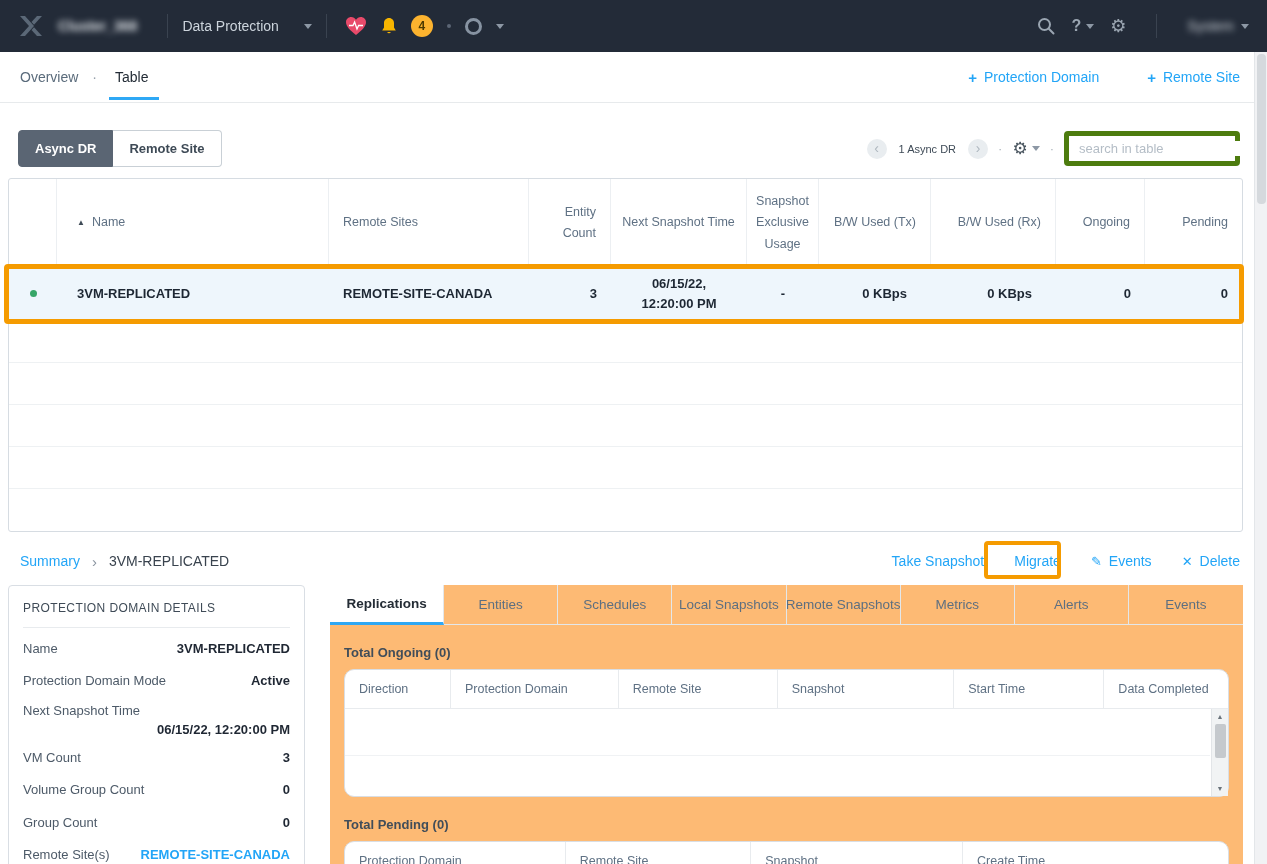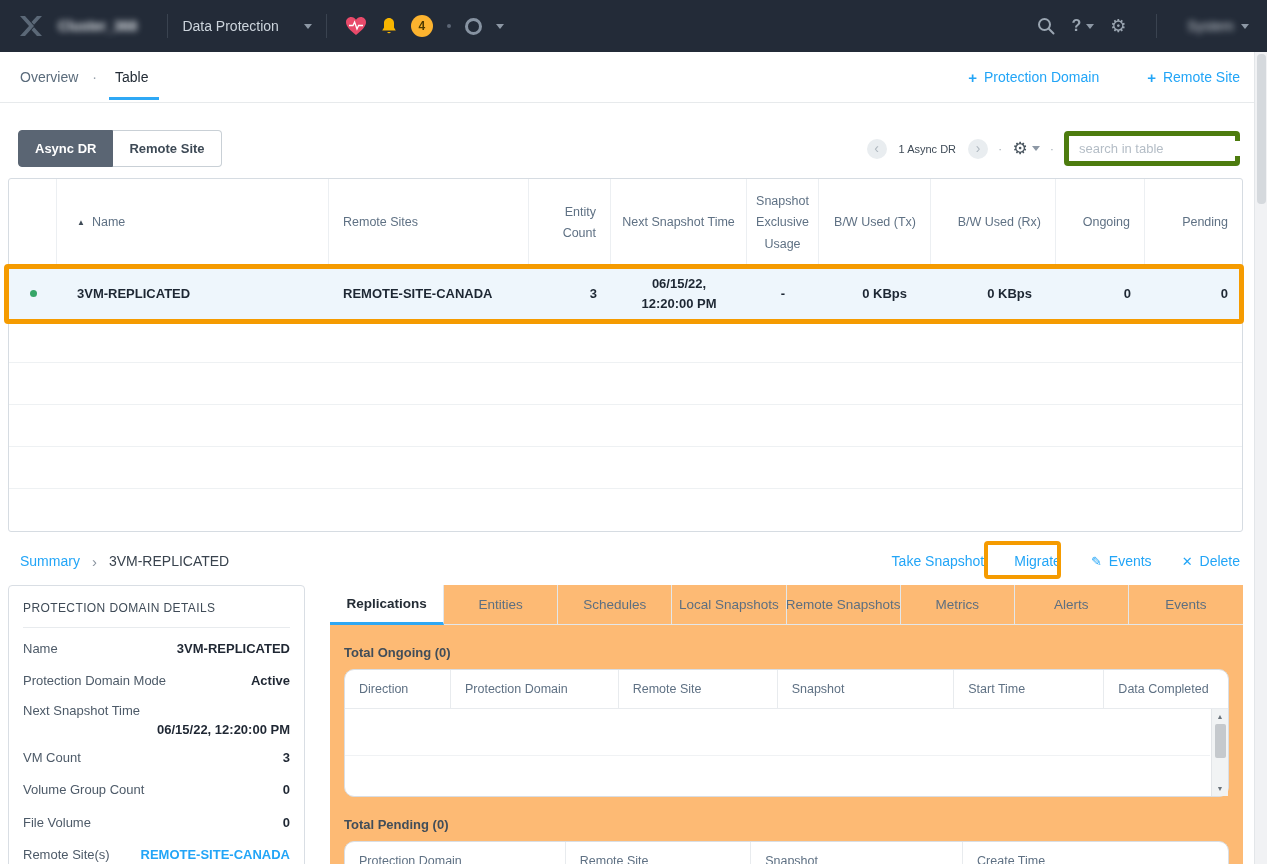--- a/index.html
+++ b/index.html
@@ -302,21 +302,21 @@
     </div>
     <div class="d-row">
       <span class="d-label">VM Count</span>
       <span class="d-value">3</span>
     </div>
     <div class="d-row">
       <span class="d-label">Volume Group Count</span>
       <span class="d-value">0</span>
     </div>
     <div class="d-row">
-      <span class="d-label">File Volume</span>
+      <span class="d-label">Group Count</span>
       <span class="d-value">0</span>
     </div>
     <div class="d-row">
       <span class="d-label">Remote Site(s)</span>
       <span class="d-value link">REMOTE-SITE-CANADA</span>
     </div>
   </div>
 
   <div class="rpanel">
     <div class="tabs">

